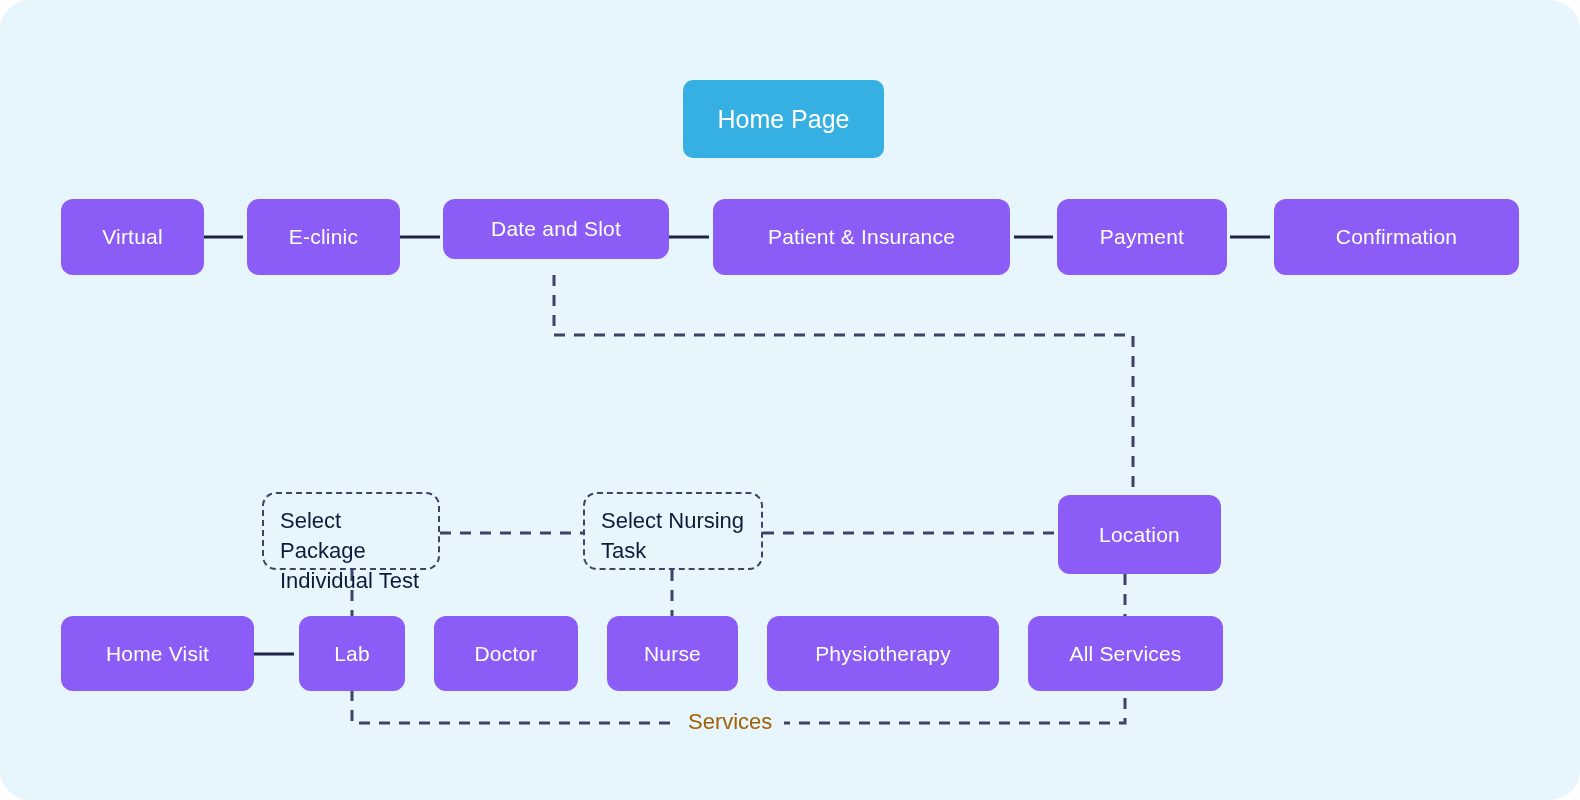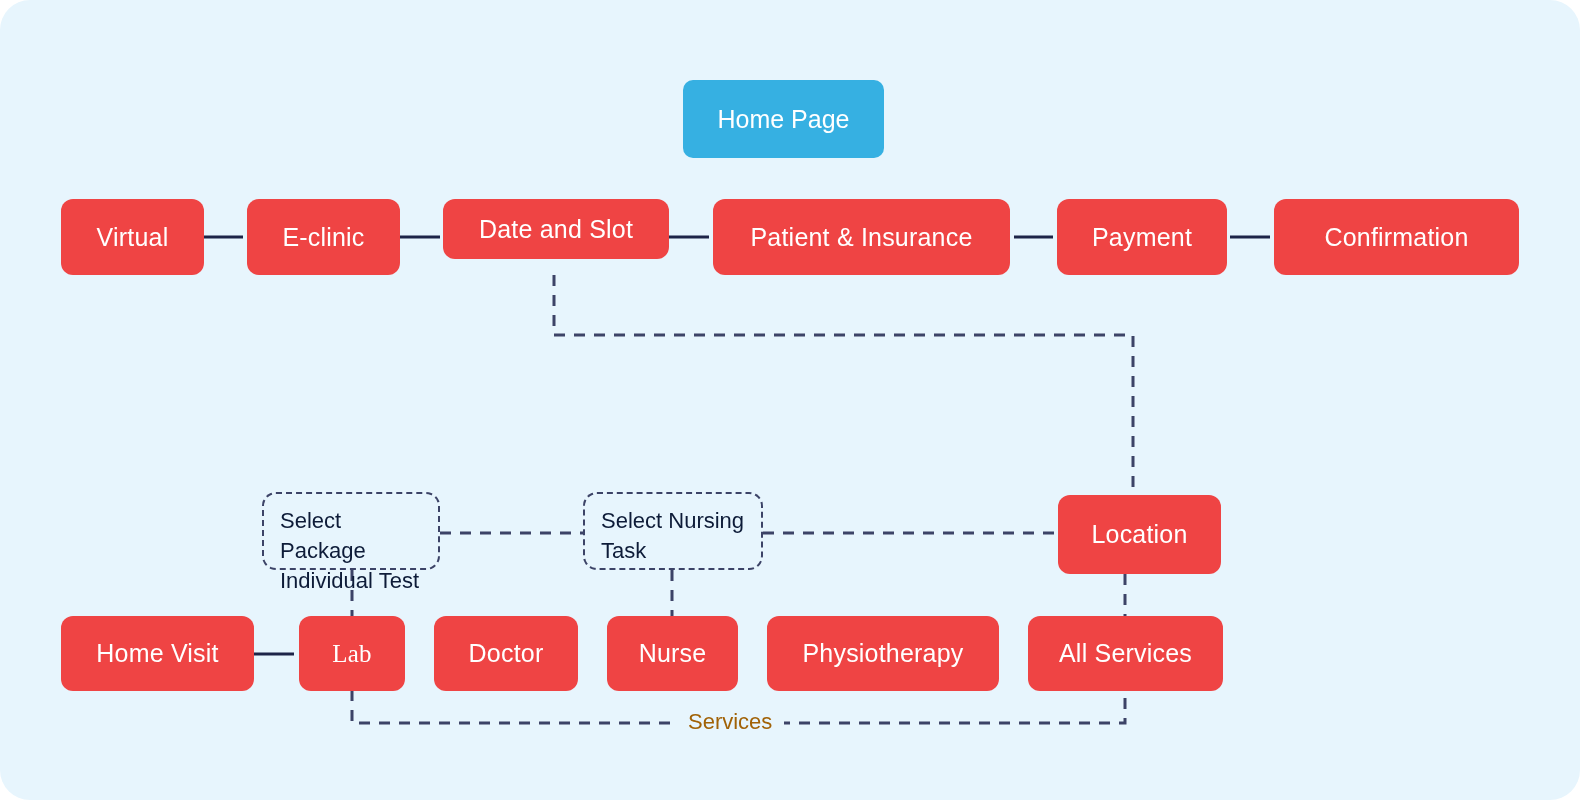--- a/index.html
+++ b/index.html
@@ -34,23 +34,23 @@
     position: absolute;
     display: flex;
     align-items: center;
     justify-content: center;
     border-radius: 12px;
     z-index: 2;
     white-space: nowrap;
   }
 
   .node-solid {
-    background: #ef4444;
+    background: #8b5cf6;
     color: #ffffff;
-    font-size: 25px;
+    font-size: 21px;
     letter-spacing: .2px;
   }
 
   .node-home {
     background: #36b0e2;
     color: #ffffff;
     font-size: 25px;
     border-radius: 10px;
   }
 
@@ -152,21 +152,21 @@
   </div>
 
   <div class="node node-solid" style="left:1058px; top:495px; width:163px; height:79px;">
     <span>Location</span>
   </div>
 
   <div class="node node-solid" style="left:61px; top:616px; width:193px; height:75px;">
     <span>Home Visit</span>
   </div>
 
-  <div class="node node-solid" style="left:299px; top:616px; width:106px; height:75px;font-family:Liberation Serif, serif;">
+  <div class="node node-solid" style="left:299px; top:616px; width:106px; height:75px;">
     <span>Lab</span>
   </div>
 
   <div class="node node-solid" style="left:434px; top:616px; width:144px; height:75px;">
     <span>Doctor</span>
   </div>
 
   <div class="node node-solid" style="left:607px; top:616px; width:131px; height:75px;">
     <span>Nurse</span>
   </div>

